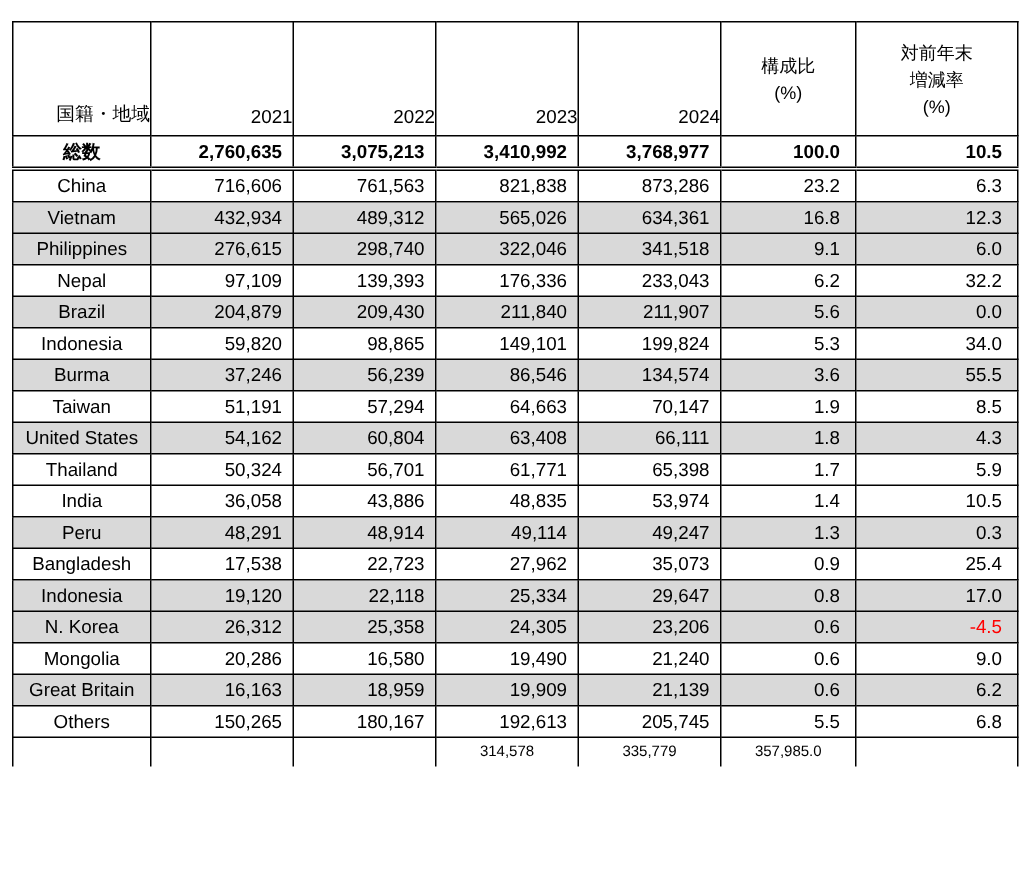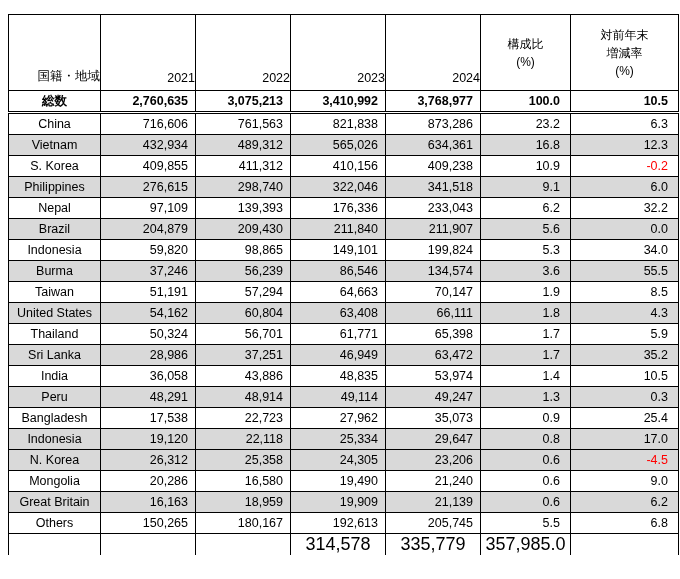--- a/index.html
+++ b/index.html
@@ -53,21 +53,21 @@
   tr.stripe td { background: var(--stripe, #d9d9d9); }
   td.neg { color: var(--negative, #ff0000); }
 
   tfoot td {
     height: 19px;
     border-top: 1px solid #000;
     border-left: 1px solid #000;
     border-right: 1px solid #000;
     border-bottom: none;
     text-align: center;
-    font-size: 18px;
+    font-size: 10px;
   }
 </style>
 </head>
 <body>
 
 <div class="sheet">
   <table>
     <colgroup>
       <col class="c-country">
       <col class="c-year">
@@ -117,29 +117,20 @@
   </tr>
         <tr class="data-row stripe">
     <td class="name">Vietnam</td>
     <td class="num">432,934</td>
     <td class="num">489,312</td>
     <td class="num">565,026</td>
     <td class="num">634,361</td>
     <td class="pct">16.8</td>
     <td class="pct">12.3</td>
   </tr>
-        <tr class="data-row">
-    <td class="name">S. Korea</td>
-    <td class="num">409,855</td>
-    <td class="num">411,312</td>
-    <td class="num">410,156</td>
-    <td class="num">409,238</td>
-    <td class="pct">10.9</td>
-    <td class="pct neg">-0.2</td>
-  </tr>
         <tr class="data-row stripe">
     <td class="name">Philippines</td>
     <td class="num">276,615</td>
     <td class="num">298,740</td>
     <td class="num">322,046</td>
     <td class="num">341,518</td>
     <td class="pct">9.1</td>
     <td class="pct">6.0</td>
   </tr>
         <tr class="data-row">
@@ -198,29 +189,20 @@
   </tr>
         <tr class="data-row">
     <td class="name">Thailand</td>
     <td class="num">50,324</td>
     <td class="num">56,701</td>
     <td class="num">61,771</td>
     <td class="num">65,398</td>
     <td class="pct">1.7</td>
     <td class="pct">5.9</td>
   </tr>
-        <tr class="data-row stripe">
-    <td class="name">Sri Lanka</td>
-    <td class="num">28,986</td>
-    <td class="num">37,251</td>
-    <td class="num">46,949</td>
-    <td class="num">63,472</td>
-    <td class="pct">1.7</td>
-    <td class="pct">35.2</td>
-  </tr>
         <tr class="data-row">
     <td class="name">India</td>
     <td class="num">36,058</td>
     <td class="num">43,886</td>
     <td class="num">48,835</td>
     <td class="num">53,974</td>
     <td class="pct">1.4</td>
     <td class="pct">10.5</td>
   </tr>
         <tr class="data-row stripe">

